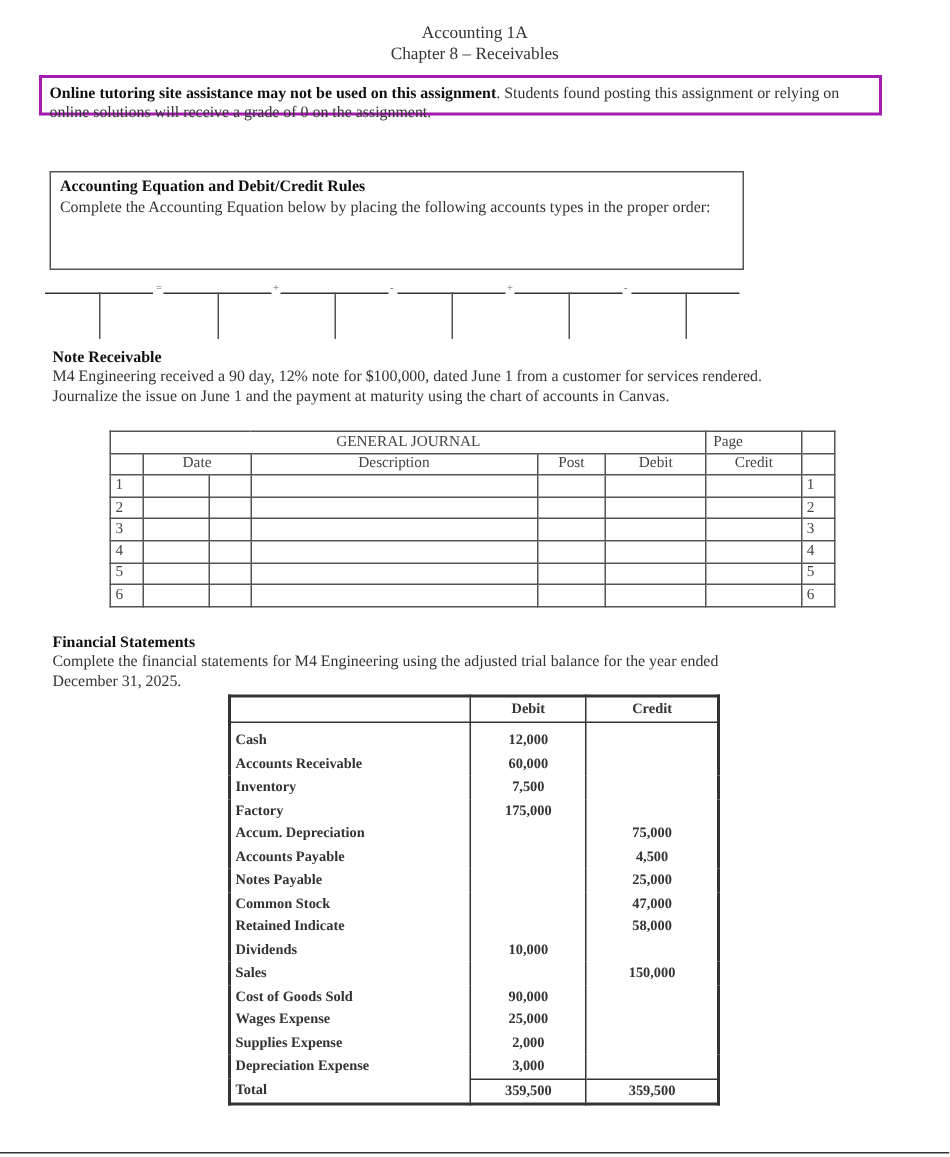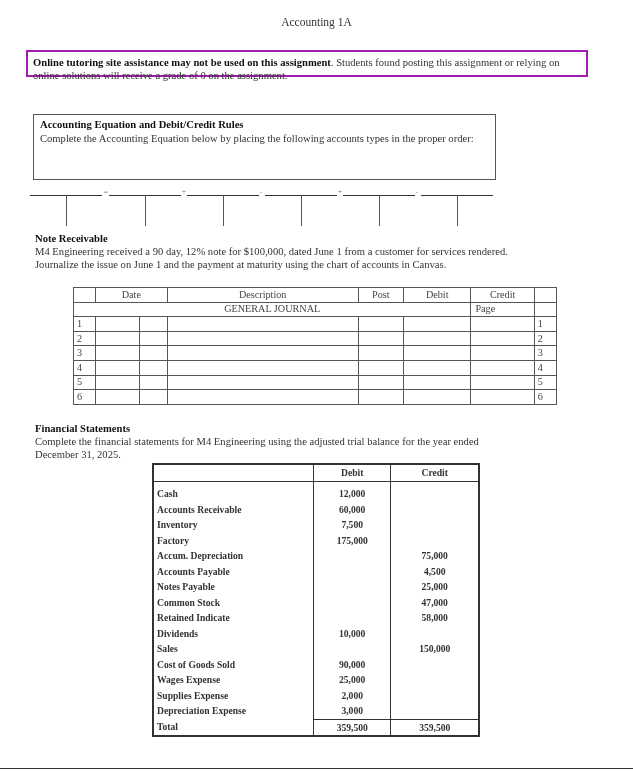--- a/index.html
+++ b/index.html
@@ -46,20 +46,21 @@
     table.tb .cred { text-align: center; width: 80px; }
     table.tb tr.hdr td { border-bottom: 1.5px solid #333; height: 16px; }
     table.tb tr.total td.deb, table.tb tr.total td.cred { border-top: 1.5px solid #333; }
     .bottom-rule { position: absolute; top: 768px; left: 0; width: 633px; border-top: 1px solid #333; }
   </style>
 </head>
 <body>
 
 <div class="header">
   <div>Accounting 1A</div>
+  <div>Chapter 8 – Receivables</div>
 </div>
 
 <div class="warning-box">
   <b>Online tutoring site assistance may not be used on this assignment</b><span>.  Students found posting this assignment or relying on online solutions will receive a grade of 0 on the assignment.</span>
 </div>
 
 <div class="instr-box">
   <div style="font-weight:bold;color:#111">Accounting Equation and Debit/Credit Rules</div>
   <div>Complete the Accounting Equation below by placing the following accounts types in the proper order:</div>
 </div>
@@ -108,31 +109,31 @@
       <col style="width:44px">
       <col style="width:27px">
       <col style="width:190px">
     <col style="width:45px">
       <col style="width:67px">
       <col style="width:63px">
       <col style="width:22px">
   </colgroup>
   <tbody>
       <tr>
+    <td colspan="6" class="hdr">GENERAL JOURNAL</td>
+    <td style="padding-left:4px">Page</td>
+    <td></td>
+  </tr>
+  <tr>
     <td></td>
     <td colspan="2" class="hdr">Date</td>
     <td class="hdr">Description</td>
     <td class="hdr">Post</td>
     <td class="hdr">Debit</td>
     <td class="hdr">Credit</td>
-    <td></td>
-  </tr>
-  <tr>
-    <td colspan="6" class="hdr">GENERAL JOURNAL</td>
-    <td style="padding-left:4px">Page</td>
     <td></td>
   </tr>
   <tr>
     <td class="num">1</td>
     <td></td>
         <td></td>
     <td></td>
         <td></td>
     <td></td>
         <td></td>

